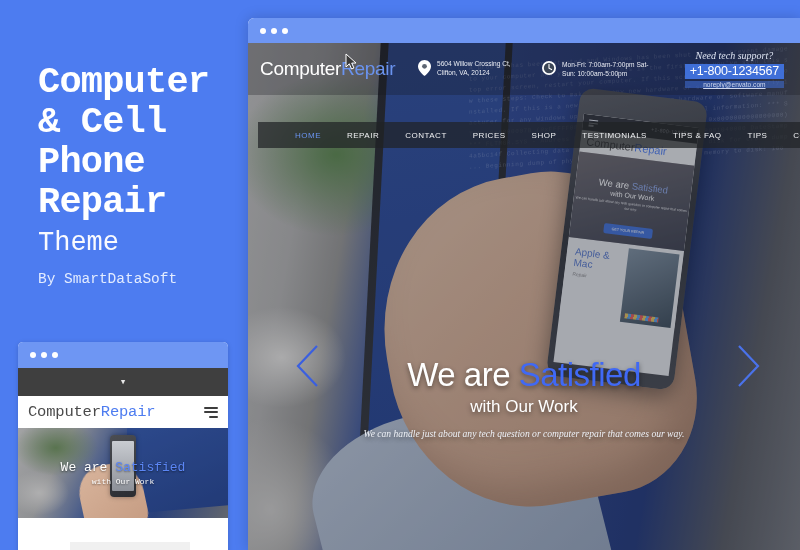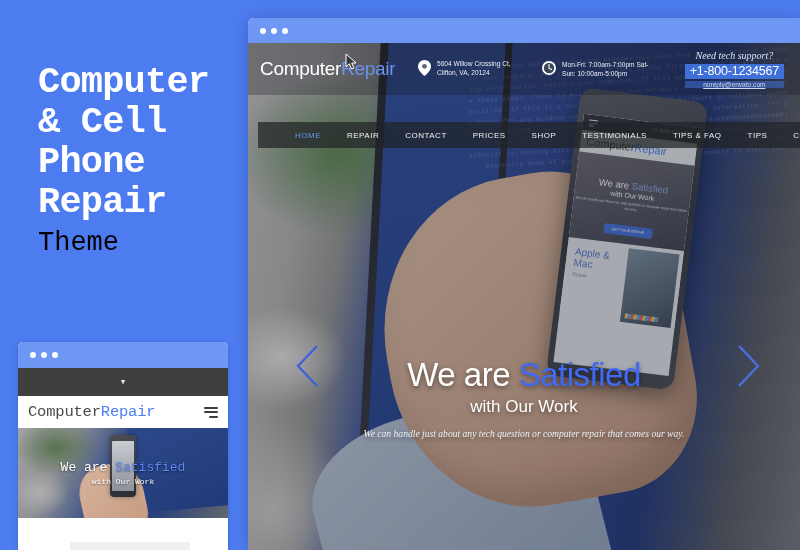--- a/index.html
+++ b/index.html
@@ -13,21 +13,21 @@
     position:absolute;left:0;top:12px;width:248px;height:550px;
     background:#4d7cf0;box-sizing:border-box;padding:0;font-family:Liberation Mono, monospace;
   }
   #promo-title{
     position:absolute;left:38px;top:50px;width:205px;
     color:#ffffff;font-weight:bold;font-size:37px;line-height:40px;
     letter-spacing:-0.8px;
   }
   #promo-subtitle{
     position:absolute;left:38px;top:216px;
-    color:#000000;font-weight:normal;font-size:27px;line-height:30px;
+    color:#ffffff;font-weight:normal;font-size:27px;line-height:30px;
     opacity:.97;
   }
   #promo-author{
     position:absolute;left:38px;top:258px;
     color:#e3ecff;font-size:14.5px;line-height:18px;
   }
 
   
   #mobile-preview{
     position:absolute;left:18px;top:330px;width:210px;height:230px;
@@ -239,20 +239,21 @@
   #slider-next{right:34px;}
   .slider-arrow svg{display:block;}
 </style>
 </head>
 <body>
 
 <div id="left-panel">
 
   <div id="promo-title">Computer &amp; Cell Phone Repair</div>
   <div id="promo-subtitle">Theme</div>
+  <div id="promo-author">By SmartDataSoft</div>
 
   <div id="mobile-preview">
 
     <div id="mobile-chrome">
       <div class="dots">
         <i></i>
         <i></i>
         <i></i>
       </div>
     </div>

